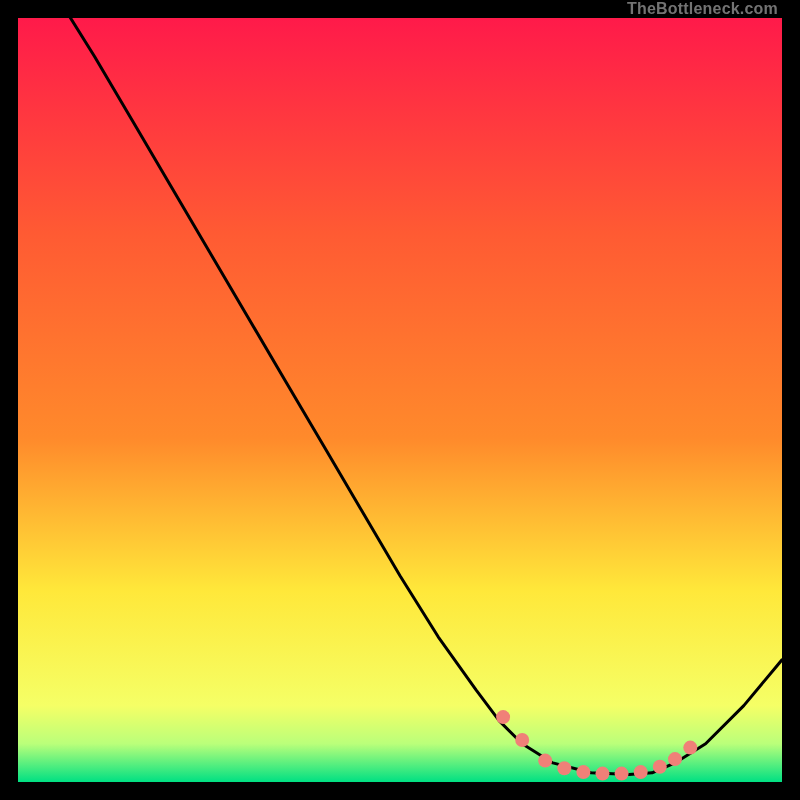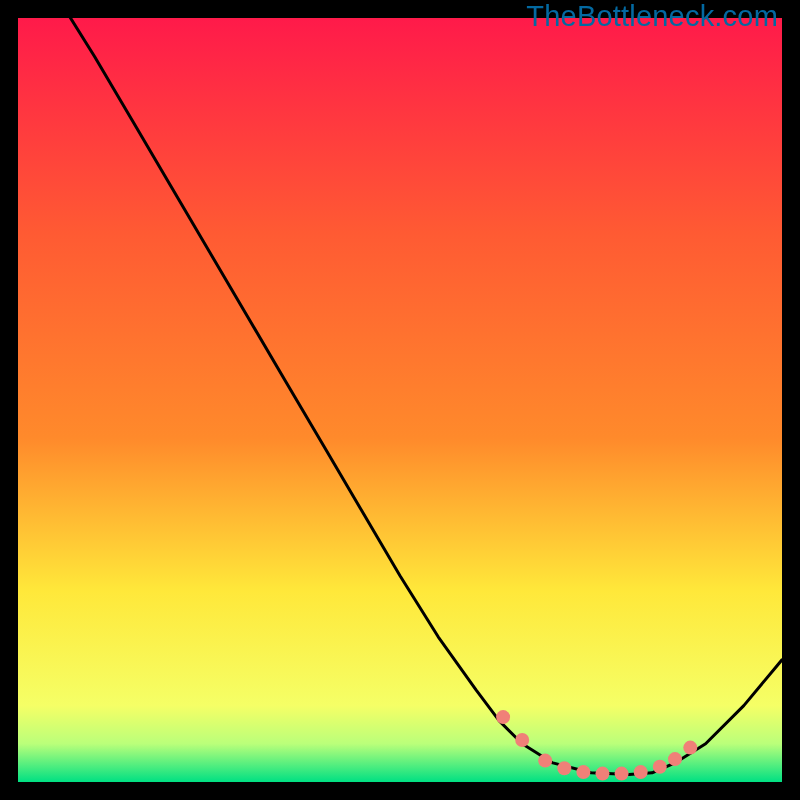--- a/index.html
+++ b/index.html
@@ -23,23 +23,23 @@
     position: absolute;
     left: 0;
     top: 0;
     width: 764px;
     height: 764px;
   }
   .watermark {
     position: absolute;
     top: 0px;
     right: 22px;
-    color: #0369a1;
-    font-size: 29px;
-    font-weight: 400;
+    color: #737373;
+    font-size: 16px;
+    font-weight: 700;
     letter-spacing: 0.2px;
     user-select: none;
   }
 </style>
 </head>
 <body>
 
 <div class="frame">
   <svg class="plot" viewBox="0 0 764 764" preserveAspectRatio="none">
     <defs>

